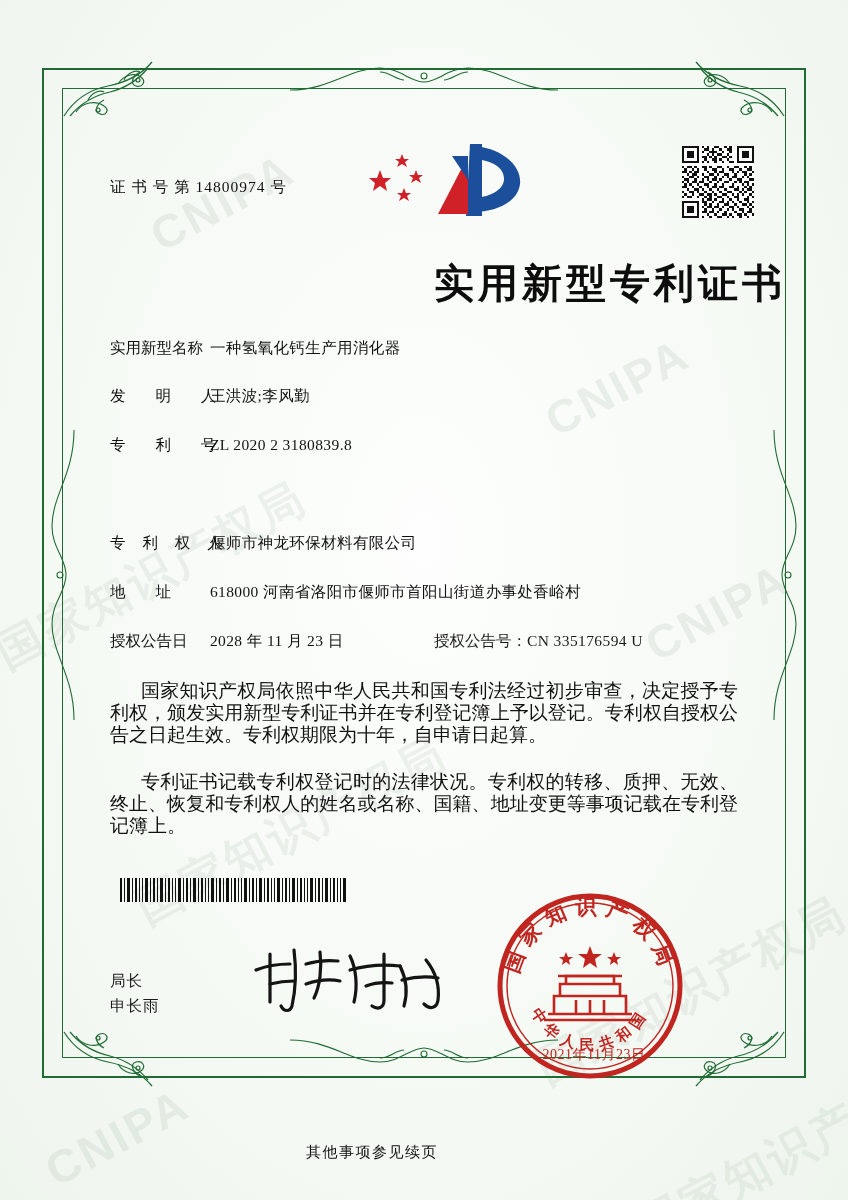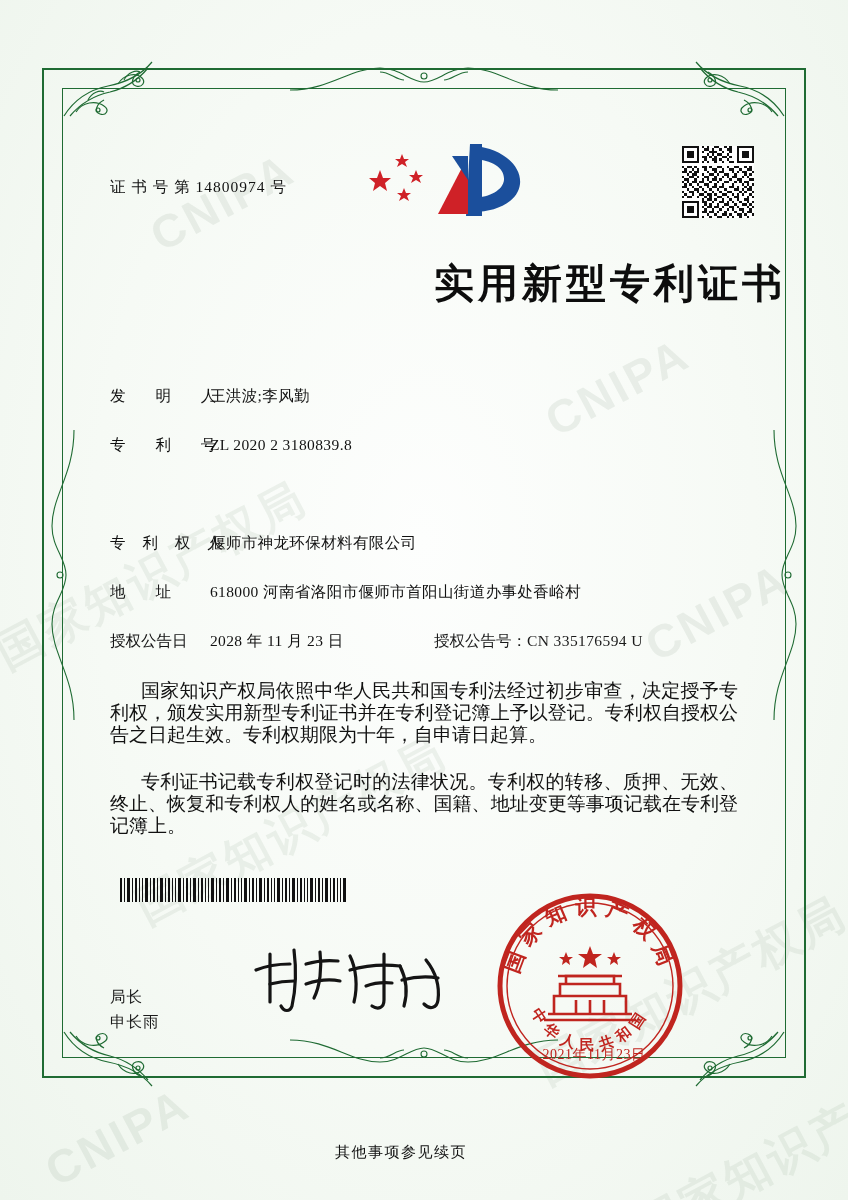--- a/index.html
+++ b/index.html
@@ -190,21 +190,20 @@
     height: 24px;
   }
 
   #sig-label {
     position: absolute;
     left: 48px;
     top: 880px;
     font-size: 15.5px;
     line-height: 25px;
     letter-spacing: 1px;
-    margin-top: 16px;
   }
 
   #signature {
     position: absolute;
     left: 188px;
     top: 852px;
     width: 210px;
     height: 76px;
     color: #111;
   }
@@ -240,21 +239,20 @@
 
   #footer-note {
     position: absolute;
     left: 0;
     top: 1143px;
     width: 744px;
     text-align: center;
     font-size: 15px;
     letter-spacing: 1.5px;
     color: #111;
-    padding-left: 29px;
   }
 </style>
 </head>
 <body>
 
 <div id="page">
 
   <div class="watermark wm1">CNIPA</div>
   <div class="watermark wm2">CNIPA</div>
   <div class="watermark wm3 wm-cn">国家知识产权局</div>
@@ -587,20 +585,24 @@
           <rect x="14" y="28" width="2" height="1"></rect>
           <rect x="18" y="28" width="1" height="1"></rect>
           <rect x="20" y="28" width="1" height="1"></rect>
           <rect x="23" y="28" width="1" height="1"></rect>
           <rect x="26" y="28" width="1" height="1"></rect>
       </g>
     </svg>
 
     <div id="doc-title">实用新型专利证书</div>
 
+    <div class="field-row row1">
+      <span class="flabel sp2">实用新型名称</span>
+      <span class="fvalue">一种氢氧化钙生产用消化器</span>
+    </div>
 
     <div class="field-row row2">
       <span class="flabel sp5">发 明 人</span>
       <span class="fvalue">王洪波;李风勤</span>
     </div>
 
     <div class="field-row row3">
       <span class="flabel sp5">专 利 号</span>
       <span class="fvalue">ZL 2020 2 3180839.8</span>
     </div>

